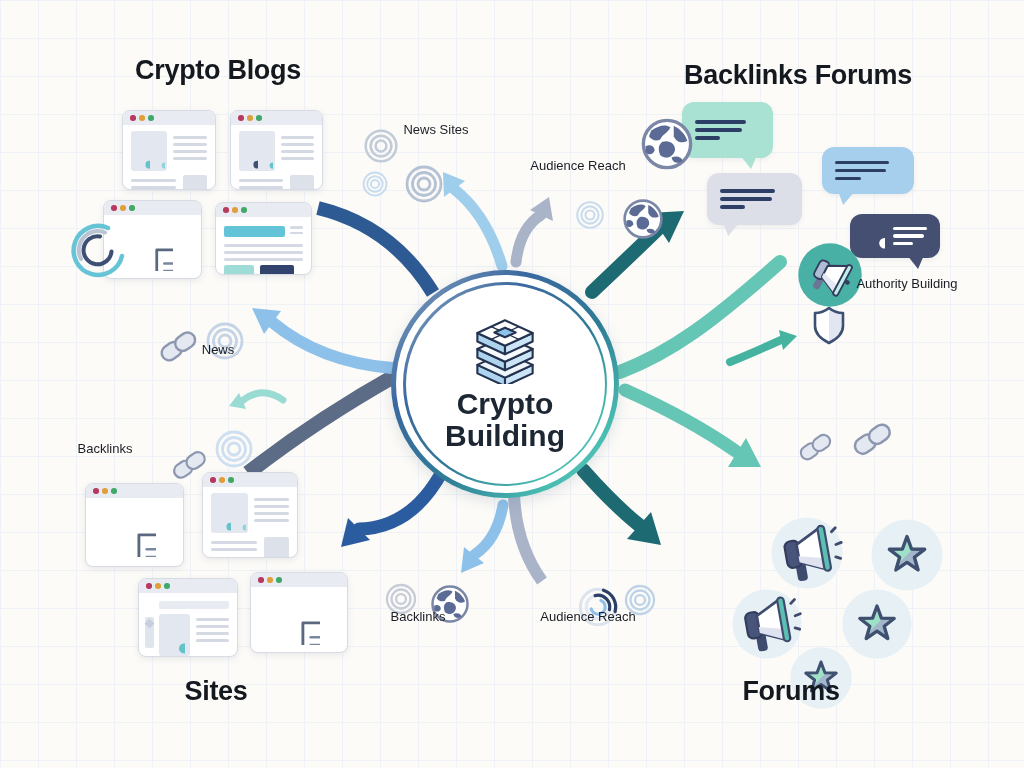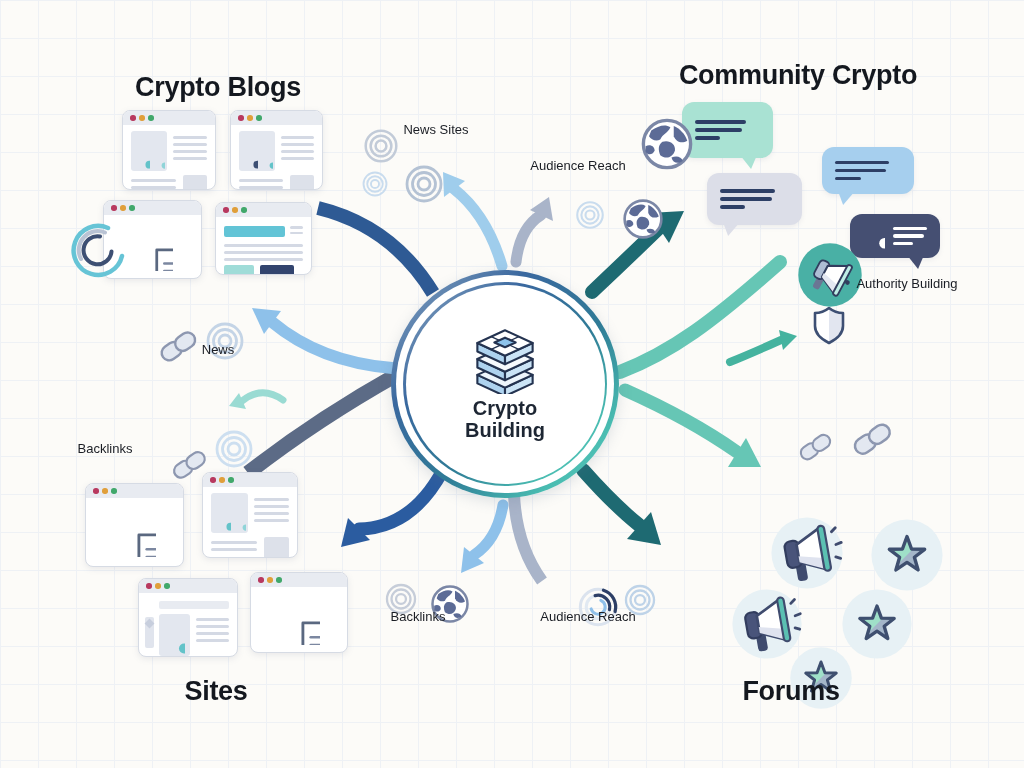--- a/index.html
+++ b/index.html
@@ -43,21 +43,21 @@
   }
   .center-gap{width:100%;height:100%;border-radius:50%;background:#fff;box-sizing:border-box;padding:7px;}
   .center-ring2{
     width:100%;height:100%;border-radius:50%;box-sizing:border-box;padding:2.5px;
     background:linear-gradient(135deg,#8fa9c4 0%,#3a689f 30%,#2f7b96 58%,#49bcb1 82%,#63cdc2 100%);
   }
   .center-core{
     width:100%;height:100%;border-radius:50%;background:#fff;
     display:flex;flex-direction:column;align-items:center;justify-content:center;gap:4px;
   }
-  .center-title{font-size:20px;font-weight:bold;color:#1d2633;line-height:1.08;text-align:center;}
+  .center-title{font-size:30px;font-weight:bold;color:#1d2633;line-height:1.08;text-align:center;}
   
   .browser{
     position:absolute;z-index:2;background:#fff;border:1.5px solid #d6dbe4;border-radius:8px;
     box-sizing:border-box;box-shadow:0 2px 6px rgba(120,130,155,.15);overflow:hidden;
   }
   .b-head{height:14px;background:#e8ebf1;display:flex;align-items:center;gap:3.5px;padding:0 7px;}
   .dot{width:5.5px;height:5.5px;border-radius:50%;display:block;}
   .dot.r{background:#b8395f}.dot.o{background:#e09f3a}.dot.g{background:#41a86b}
   .b-body{padding:6px 8px;}
   .b-body i{display:block;height:3.5px;border-radius:2px;background:#d4d9e4;margin:3.5px 0;}
@@ -251,22 +251,22 @@
     <g>
       <path class="s-sky" fill="none" d="M503,505 Q497,540 474,555" stroke-width="11" stroke-linecap="round"></path>
       <polygon class="f-sky" points="461,573 464,547 484,563"></polygon>
     </g>
     <g>
       <path class="s-mintp" fill="none" d="M283,400 Q262,385 242,401" stroke-width="7" stroke-linecap="round"></path>
       <polygon class="f-mintp" points="229,406 239,393 246,409"></polygon>
     </g>
   </svg>
 
-  <div class="heading" style="left:218px;top:72px">Crypto Blogs</div>
-  <div class="heading" style="left:798px;top:60px">Community Crypto</div>
+  <div class="heading" style="left:218px;top:55px">Crypto Blogs</div>
+  <div class="heading" style="left:798px;top:60px">Backlinks Forums</div>
   <div class="heading" style="left:216px;top:676px">Sites</div>
   <div class="heading" style="left:791px;top:676px">Forums</div>
 
   <div class="lbl" style="left:436px;top:122px">News Sites</div>
   <div class="lbl" style="left:578px;top:158px">Audience Reach</div>
   <div class="lbl" style="left:218px;top:342px">News</div>
   <div class="lbl" style="left:105px;top:441px">Backlinks</div>
   <div class="lbl" style="left:907px;top:276px">Authority Building</div>
   <div class="lbl" style="left:418px;top:609px">Backlinks</div>
   <div class="lbl" style="left:588px;top:609px">Audience Reach</div>

